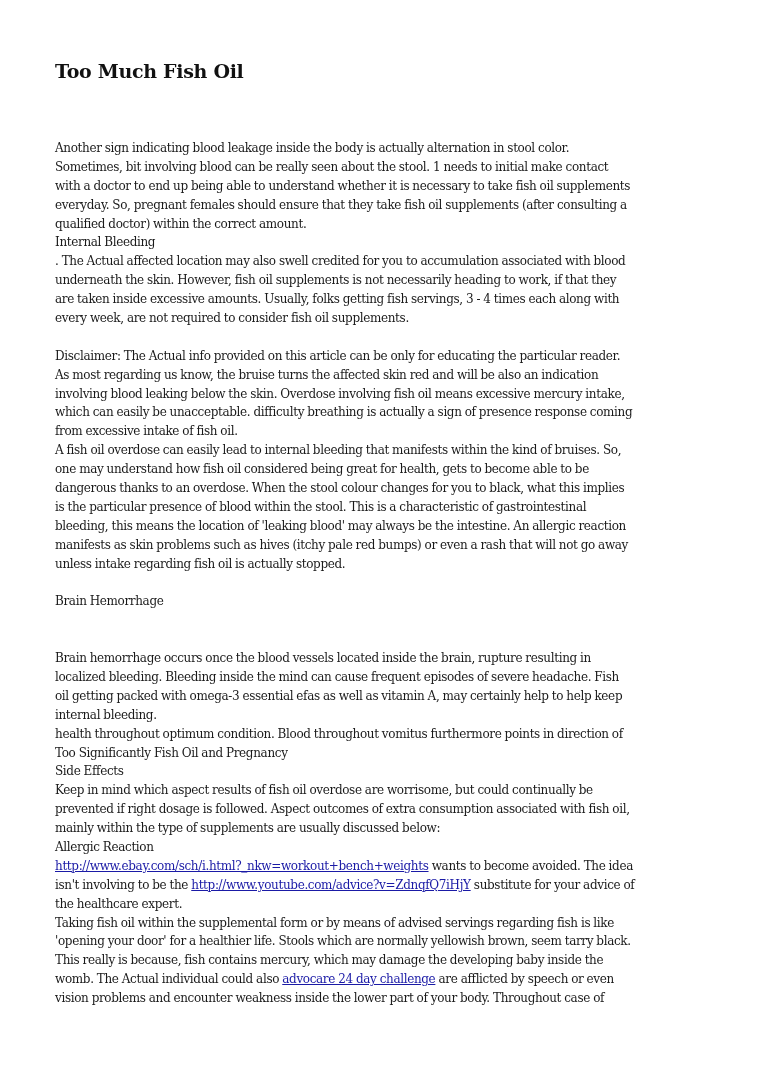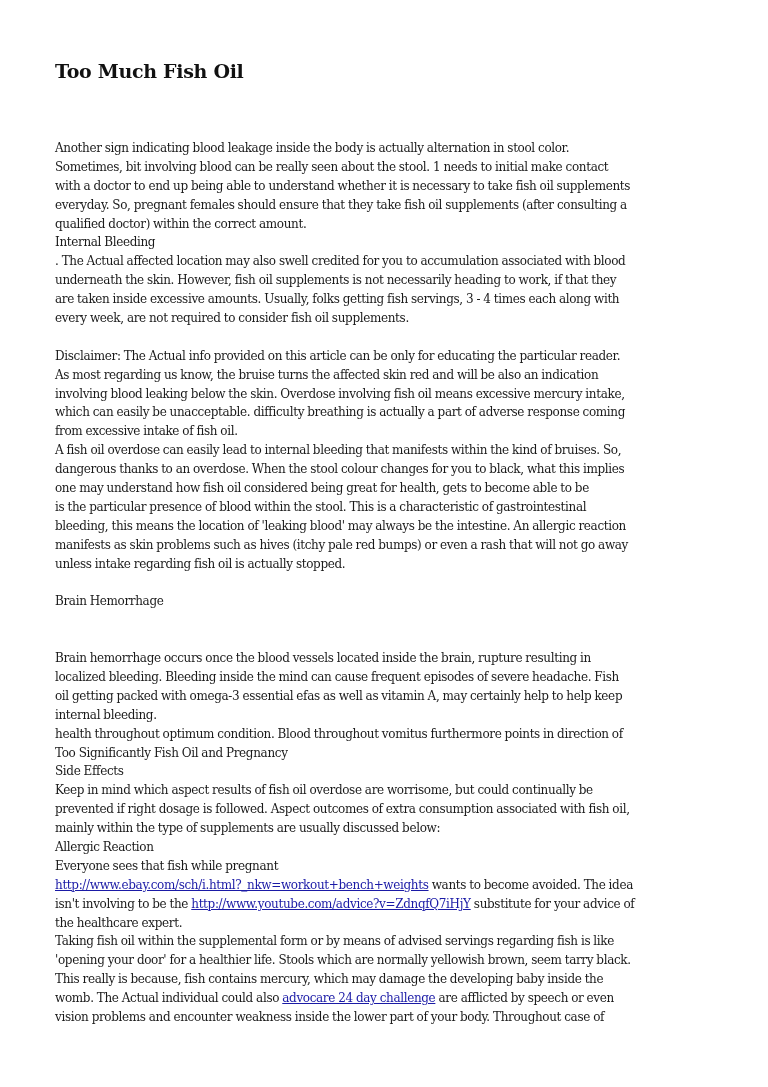--- a/index.html
+++ b/index.html
@@ -84,28 +84,28 @@
       <span class="line">underneath the skin. However, fish oil supplements is not necessarily heading to work, if that they</span>
       <span class="line">are taken inside excessive amounts. Usually, folks getting fish servings, 3 - 4 times each along with</span>
       <span class="line">every week, are not required to consider fish oil supplements.</span>
     </div>
     <span class="blank"></span>
 
     <div>
       <span class="line">Disclaimer: The Actual info provided on this article can be only for educating the particular reader.</span>
       <span class="line">As most regarding us know, the bruise turns the affected skin red and will be also an indication</span>
       <span class="line">involving blood leaking below the skin. Overdose involving fish oil means excessive mercury intake,</span>
-      <span class="line">which can easily be unacceptable. difficulty breathing is actually a part of adverse response coming</span>
+      <span class="line">which can easily be unacceptable. difficulty breathing is actually a sign of presence response coming</span>
       <span class="line">from excessive intake of fish oil.</span>
     </div>
 
     <div>
       <span class="line">A fish oil overdose can easily lead to internal bleeding that manifests within the kind of bruises. So,</span>
+      <span class="line">one may understand how fish oil considered being great for health, gets to become able to be</span>
       <span class="line">dangerous thanks to an overdose. When the stool colour changes for you to black, what this implies</span>
-      <span class="line">one may understand how fish oil considered being great for health, gets to become able to be</span>
       <span class="line">is the particular presence of blood within the stool. This is a characteristic of gastrointestinal</span>
       <span class="line">bleeding, this means the location of 'leaking blood' may always be the intestine. An allergic reaction</span>
       <span class="line">manifests as skin problems such as hives (itchy pale red bumps) or even a rash that will not go away</span>
       <span class="line">unless intake regarding fish oil is actually stopped.</span>
     </div>
     <span class="blank"></span>
 
     <span class="line">Brain Hemorrhage</span>
     <span class="blank2"></span>
 
@@ -122,21 +122,20 @@
 
     <div>
       <span class="line">Keep in mind which aspect results of fish oil overdose are worrisome, but could continually be</span>
       <span class="line">prevented if right dosage is followed. Aspect outcomes of extra consumption associated with fish oil,</span>
       <span class="line">mainly within the type of supplements are usually discussed below:</span>
     </div>
 
     <span class="line">Allergic Reaction</span>
 
     <div>
-      <span class="line">Everyone sees that fish while pregnant</span>
       <span class="line"><a class="link" href="#">http://www.ebay.com/sch/i.html?_nkw=workout+bench+weights</a><span> wants to become avoided. The idea</span></span>
       <span class="line"><span>isn't involving to be the </span><a class="link" href="#">http://www.youtube.com/advice?v=ZdnqfQ7iHjY</a><span> substitute for your advice of</span></span>
       <span class="line">the healthcare expert.</span>
     </div>
 
     <div>
       <span class="line">Taking fish oil within the supplemental form or by means of advised servings regarding fish is like</span>
       <span class="line">'opening your door' for a healthier life. Stools which are normally yellowish brown, seem tarry black.</span>
       <span class="line">This really is because, fish contains mercury, which may damage the developing baby inside the</span>
       <span class="line"><span>womb. The Actual individual could also </span><a class="link" href="#">advocare 24 day challenge</a><span> are afflicted by speech or even</span></span>

